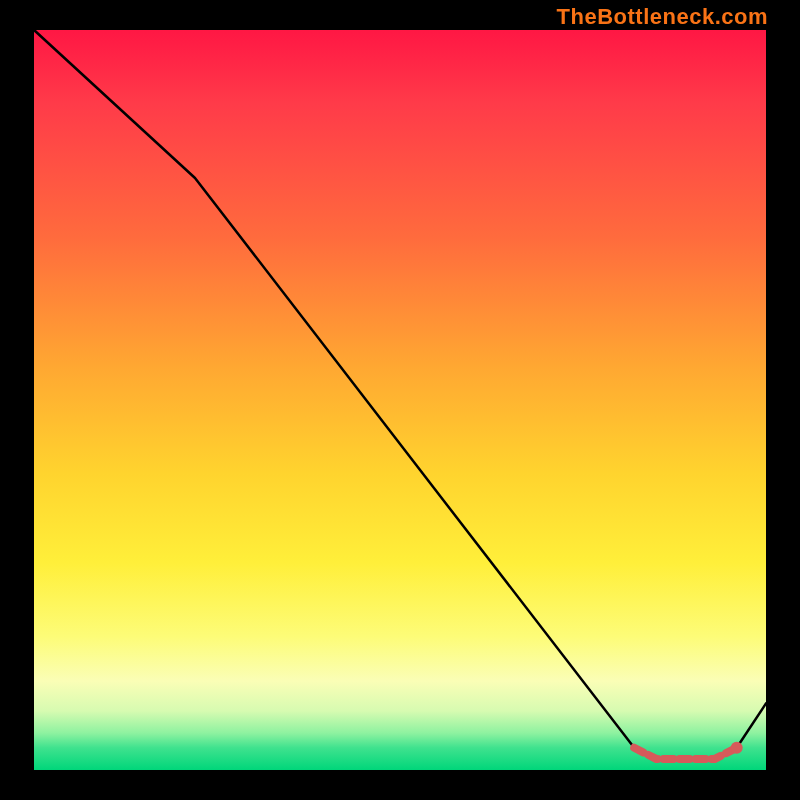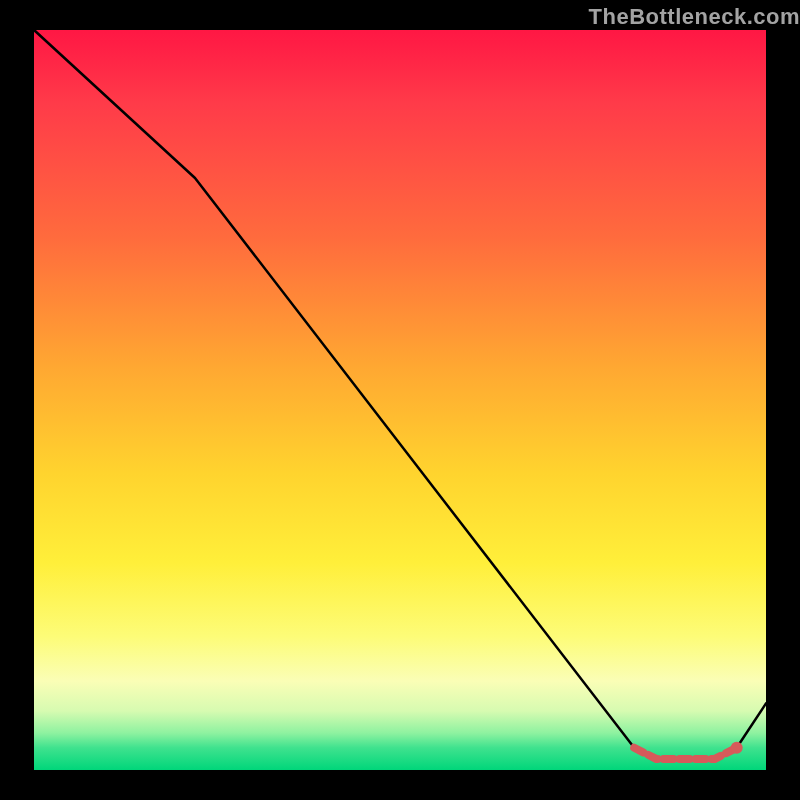--- a/index.html
+++ b/index.html
@@ -13,22 +13,22 @@
   }
   .frame {
     position: relative;
     width: 800px;
     height: 800px;
     background: #000;
   }
   .watermark {
     position: absolute;
     top: 4px;
-    right: 0;
-    color: #a3a3a3;
+    right: 32px;
+    color: #f97316;
     font-size: 22px;
     font-weight: 600;
     letter-spacing: 0.5px;
     z-index: 5;
   }
   .plot {
     position: absolute;
     left: 34px;
     top: 30px;
     width: 732px;

